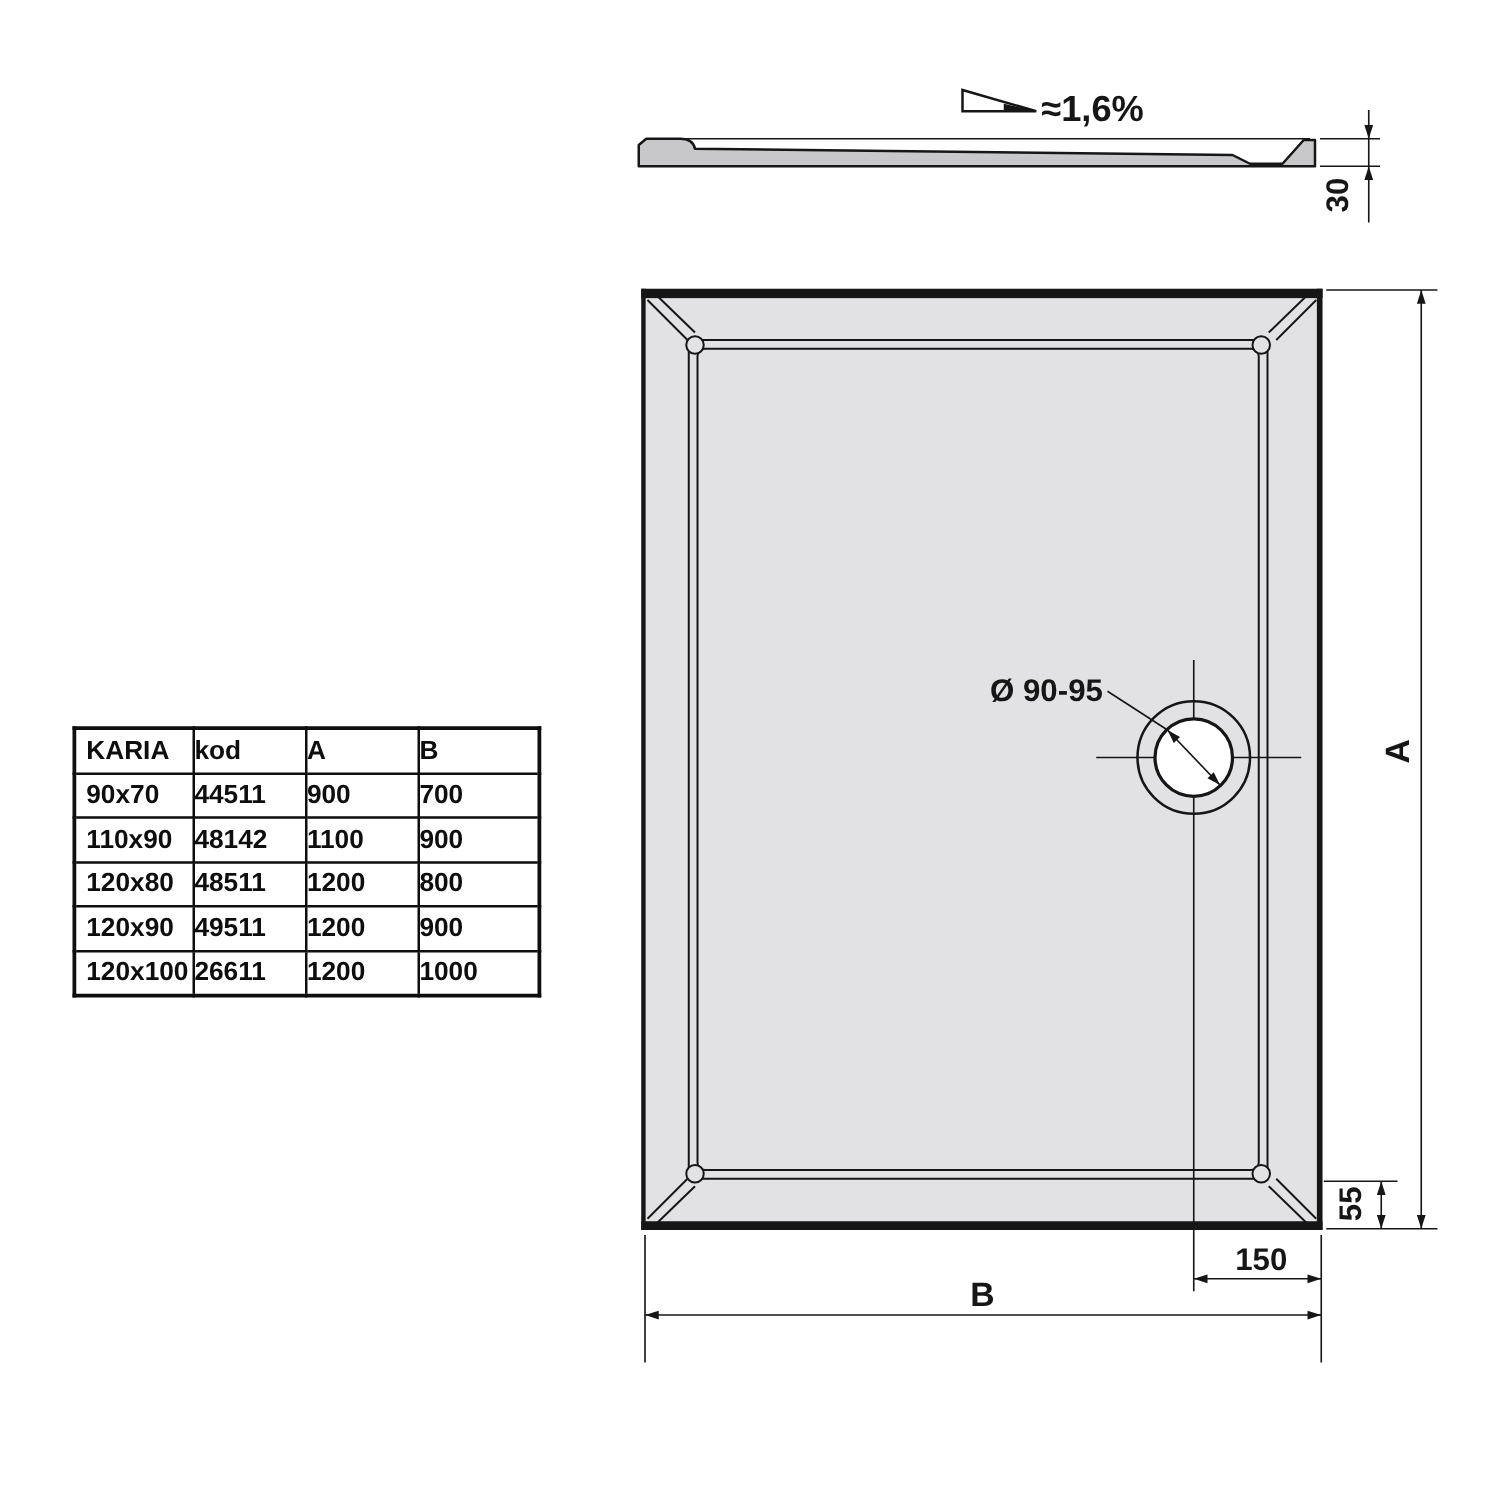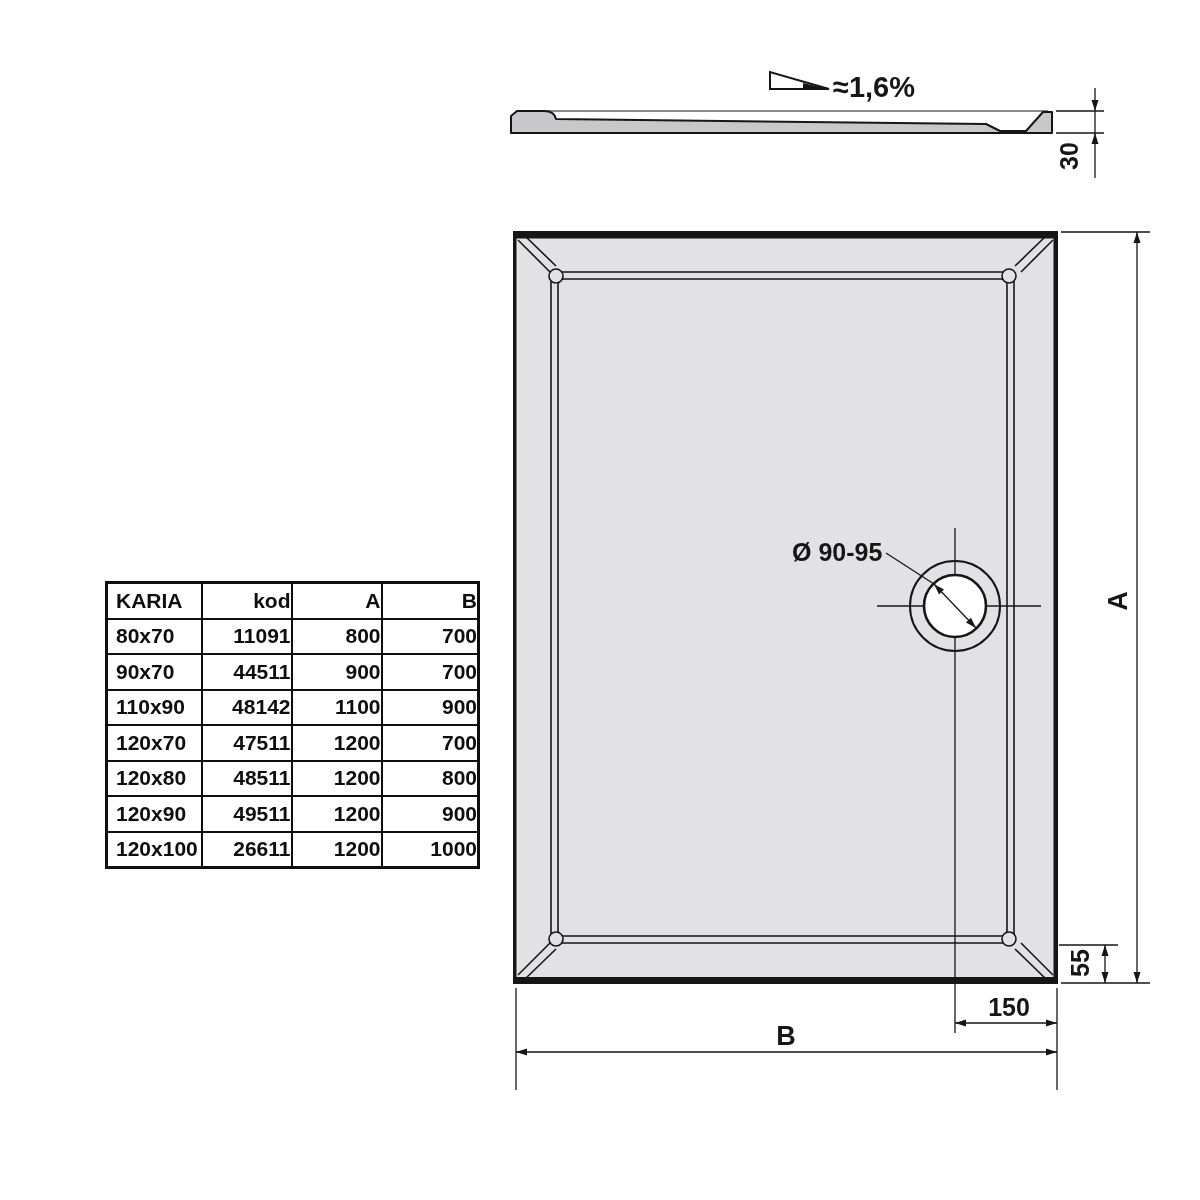--- a/index.html
+++ b/index.html
@@ -15,26 +15,25 @@
     fill:var(--line,#161616);
   }
   .dim-text{font-size:25px;}
   .dim-text-lg{font-size:27px;}
   .slope-text{font-size:29px;}
   table.size-table{
     position:absolute;left:58px;top:581px;width:372px;
     border-collapse:collapse;table-layout:fixed;
     font-size:21px;font-weight:700;color:#0e0e0e;
     border:3px solid #0e0e0e;
-    margin-left:47px;
   }
   table.size-table td, table.size-table th{
     border:2.5px solid #0e0e0e;
     height:33.5px;padding:0;
-    text-align:right;vertical-align:middle;
+    text-align:left;vertical-align:middle;
     white-space:nowrap;overflow:hidden;
   }
   table.size-table .col-name{text-align:left;padding-left:8px;}
   table.size-table col.c1{width:95px;}
   table.size-table col.c2{width:90px;}
   table.size-table col.c3{width:90px;}
   table.size-table col.c4{width:97px;}
 </style>
 </head>
 <body style="--line: #161616; --plan-fill: #e2e2e5; --section-fill: #c8c8cb;">
@@ -152,42 +151,30 @@
   <thead>
     <tr>
       <th class="col-name">KARIA</th>
       <th>kod</th>
       <th>A</th>
       <th>B</th>
     </tr>
   </thead>
   <tbody>
       <tr>
-        <td class="col-name">80x70</td>
-        <td>11091</td>
-        <td>800</td>
-        <td>700</td>
-      </tr>
-      <tr>
         <td class="col-name">90x70</td>
         <td>44511</td>
         <td>900</td>
         <td>700</td>
       </tr>
       <tr>
         <td class="col-name">110x90</td>
         <td>48142</td>
         <td>1100</td>
         <td>900</td>
-      </tr>
-      <tr>
-        <td class="col-name">120x70</td>
-        <td>47511</td>
-        <td>1200</td>
-        <td>700</td>
       </tr>
       <tr>
         <td class="col-name">120x80</td>
         <td>48511</td>
         <td>1200</td>
         <td>800</td>
       </tr>
       <tr>
         <td class="col-name">120x90</td>
         <td>49511</td>

